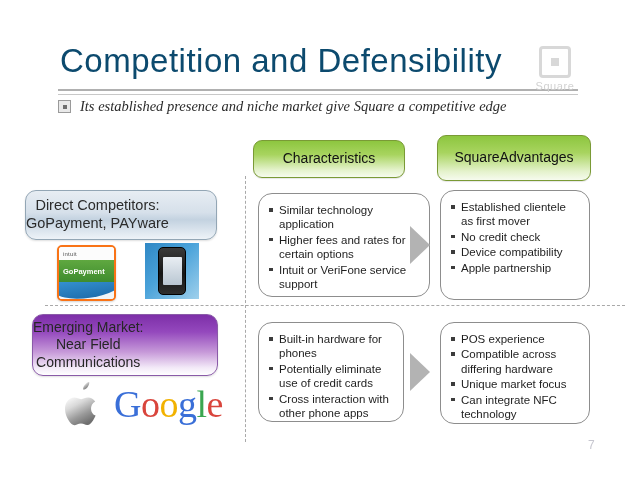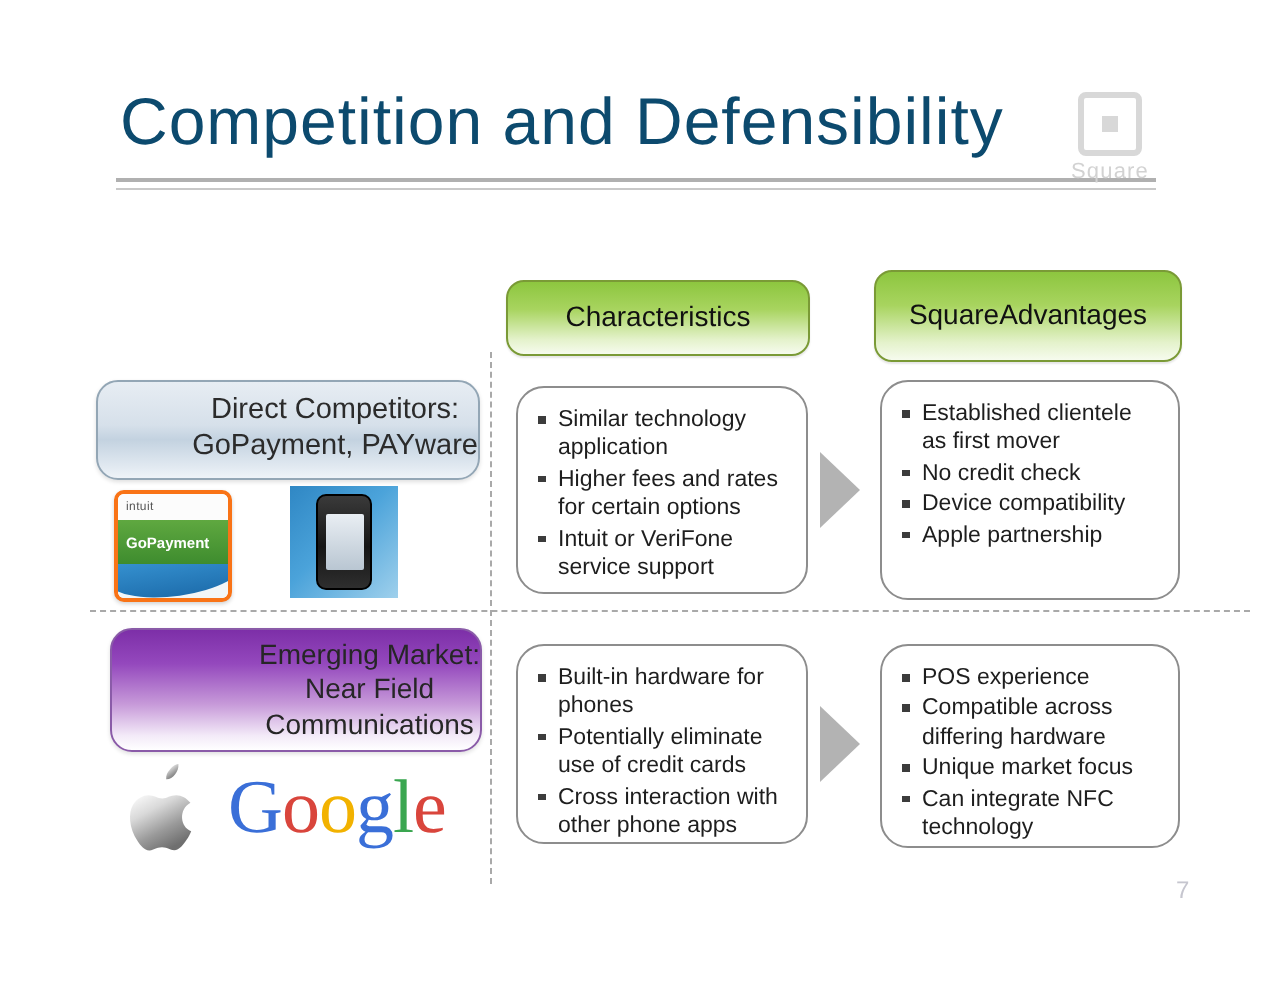--- a/index.html
+++ b/index.html
@@ -63,42 +63,42 @@
     display:flex;align-items:center;justify-content:center;text-align:center;
     font-weight:normal;color:#111;line-height:1.12;
     box-shadow:0 1px 1px rgba(0,0,0,.10);
   }
   .pill.char{left:253px;top:140px;width:150px;height:36px;font-size:14px;}
   .pill.adv{left:437px;top:135px;width:152px;height:44px;font-size:14px;}
 
   
   .catpill{
     position:absolute;border-radius:11px;
-    display:flex;align-items:center;justify-content:flex-end;text-align:center;
-    line-height:1.22;box-shadow:0 1px 2px rgba(0,0,0,.13);margin-left:23px;
+    display:flex;align-items:center;justify-content:flex-start;text-align:center;
+    line-height:1.22;box-shadow:0 1px 2px rgba(0,0,0,.13);
   }
   .catpill.direct{
     left:25px;top:190px;width:190px;height:48px;
     border:1px solid #93a6b5;
     background:linear-gradient(180deg,#e7edf3 0%,#d6e0ea 45%,#c3d2e0 60%,#eef3f8 100%);
     color:#2b2b2b;font-size:14.5px;
   }
   .catpill.emerging{
     left:32px;top:314px;width:184px;height:60px;
     border:1px solid #8a5ba8;
     background:linear-gradient(180deg,#7d2fa8 0%,#9448bd 28%,#c79ad9 62%,#f3eaf8 88%,#ffffff 100%);
     color:#262626;font-size:14px;
   }
 
   
   .cbox{
     position:absolute;border:1.6px solid #8d8d8d;border-radius:14px;background:#fff;
     padding:9px 8px 8px 10px;box-sizing:border-box;
   }
-  .cbox.c1{left:258px;top:193px;width:146px;height:104px;}
+  .cbox.c1{left:258px;top:193px;width:172px;height:104px;}
   .cbox.c2{left:440px;top:190px;width:150px;height:110px;}
   .cbox.c3{left:258px;top:322px;width:146px;height:100px;}
   .cbox.c4{left:440px;top:322px;width:150px;height:102px;}
   .cbox ul{margin:0;padding:0;list-style:none;}
   .cbox li{
     position:relative;padding-left:10px;margin-bottom:1px;
     font-size:11.5px;color:#1e1e1e;line-height:1.26;
   }
   .cbox li::before{
     content:"";position:absolute;left:0;top:5px;
@@ -169,20 +169,26 @@
 </style>
 </head>
 <body>
 
 <div class="slide">
 
   <div class="title">Competition and Defensibility</div>
   <div class="rule r1"></div>
   <div class="rule r2"></div>
 
+  <div class="sub-row">
+    <span class="sq-bullet">
+        <i></i>
+      </span>
+    <span class="subtitle">Its established  presence and niche market give Square a competitive edge</span>
+  </div>
 
   <div class="sqlogo">
     <div class="mark">
         <i></i>
       </div>
     <div class="wordmark">Square</div>
   </div>
 
   <div class="vdash"></div>
   <div class="hdash"></div>

